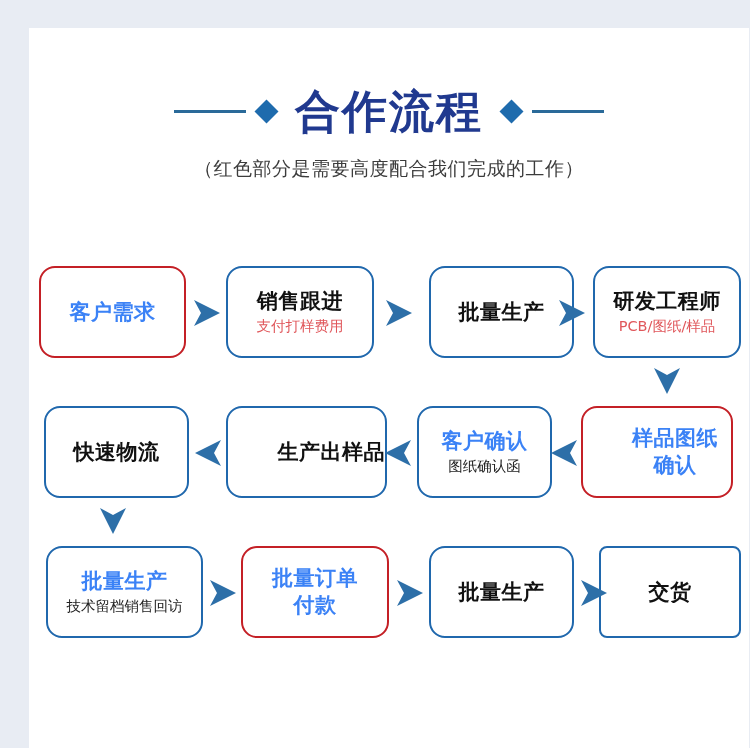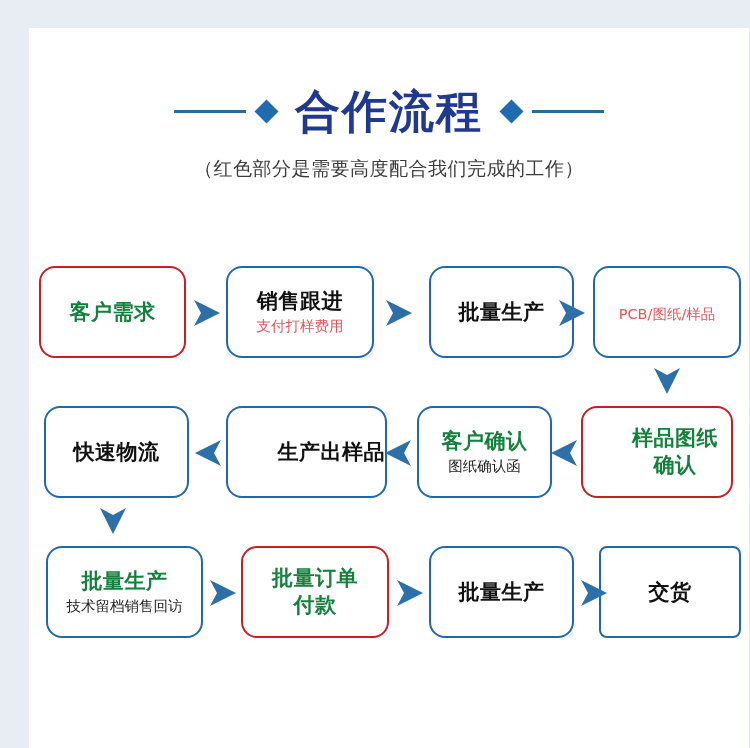--- a/index.html
+++ b/index.html
@@ -92,21 +92,21 @@
   .node.blue  { border: 2.5px solid #2068ad; }
   .node.red   { border: 2.5px solid #c42026; }
 
   .node .main {
     font-size: 21px;
     font-weight: bold;
     letter-spacing: 0.5px;
     white-space: nowrap;
   }
   .node .main.t-black { color: #111111; }
-  .node .main.t-red   { color: #15803d; }
+  .node .main.t-red   { color: #3b82f6; }
 
   .node .sub {
     font-size: 14.5px;
     font-weight: normal;
     margin-top: 4px;
     white-space: nowrap;
   }
   .node .sub.s-red   { color: #e0575b; }
   .node .sub.s-black { color: #222222; }
 
@@ -145,20 +145,21 @@
     <div class="node blue" style="left:197px; top:238px; width:148px; height:92px;">
       <div class="main t-black">销售跟进</div>
       <div class="sub s-red">支付打样费用</div>
     </div>
 
     <div class="node blue" style="left:400px; top:238px; width:145px; height:92px;">
       <div class="main t-black">批量生产</div>
     </div>
 
     <div class="node blue" style="left:564px; top:238px; width:148px; height:92px;">
+      <div class="main t-black">研发工程师</div>
       <div class="sub s-red">PCB/图纸/样品</div>
     </div>
 
     <div class="arrow" style="left:165px; top:272px;">
       <svg width="26" height="26" viewBox="0 0 26 26">
           <path d="M0 0 L26 13 L0 26 L7 13 Z" fill="#2d6fa8"></path>
         </svg>
     </div>
     <div class="arrow" style="left:357px; top:272px;">
       <svg width="26" height="26" viewBox="0 0 26 26">

